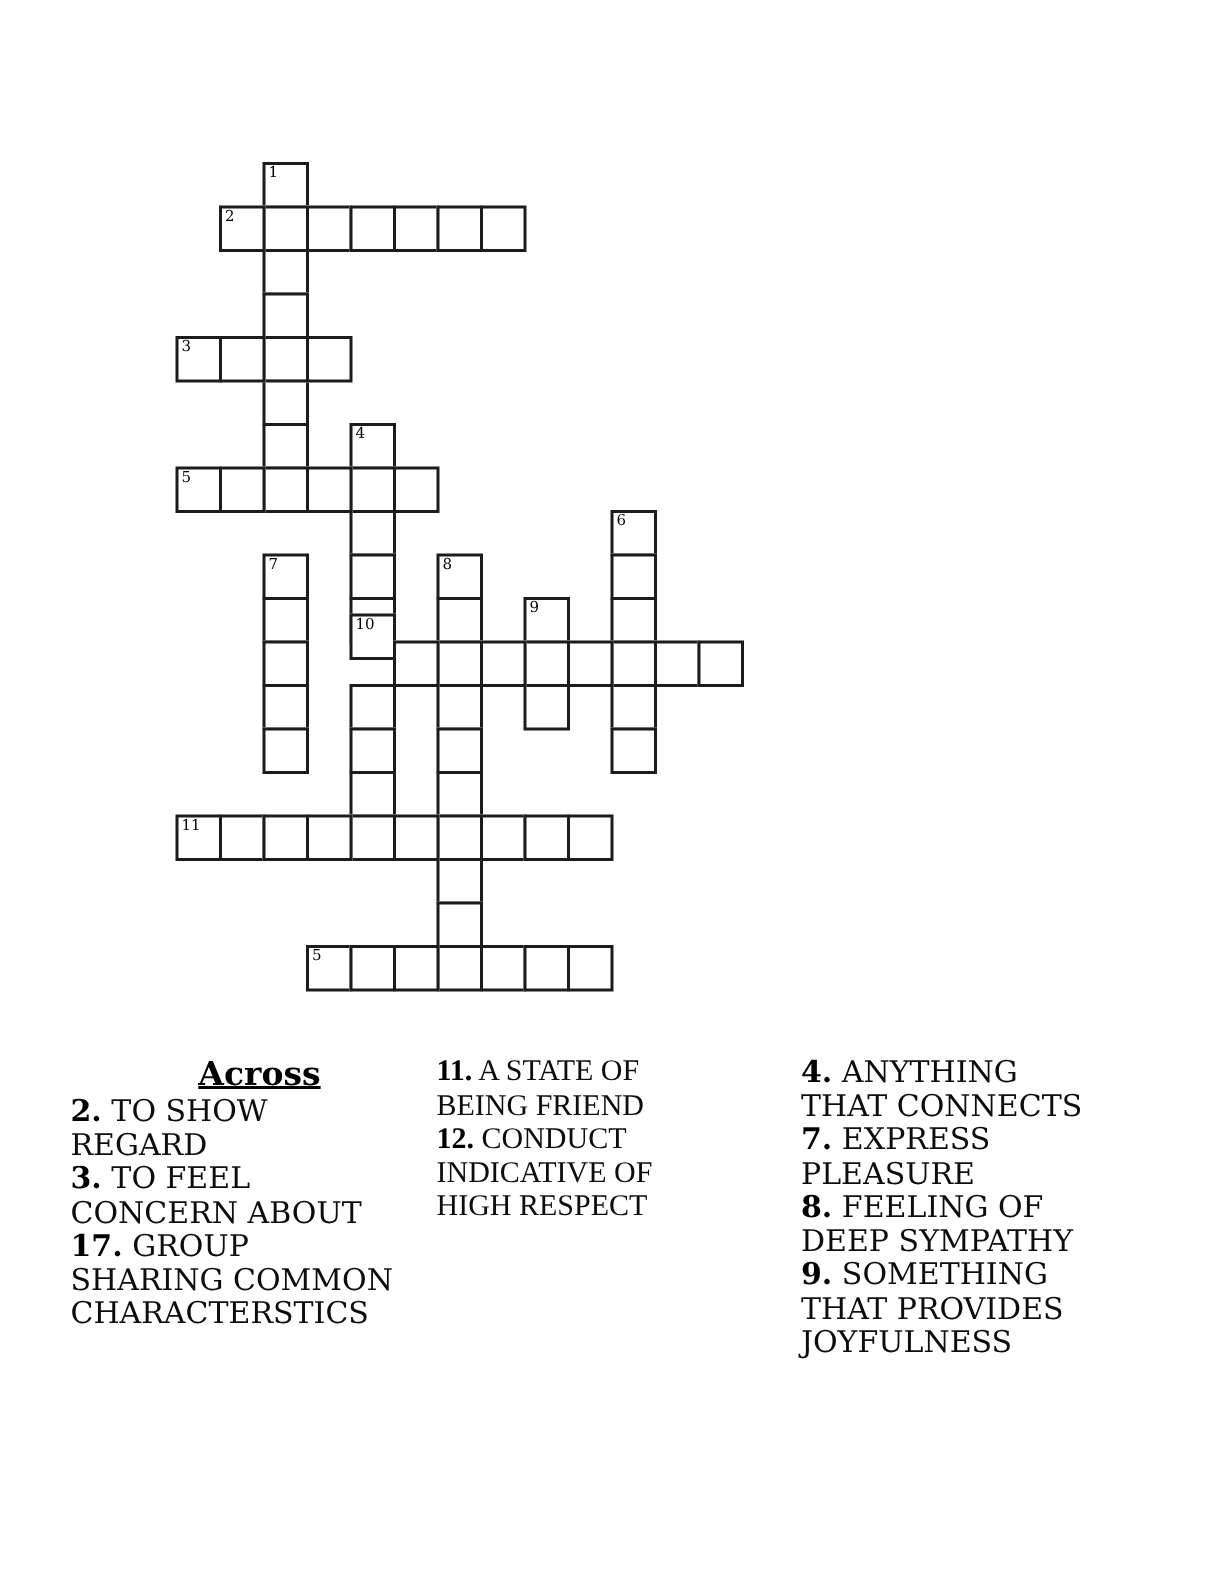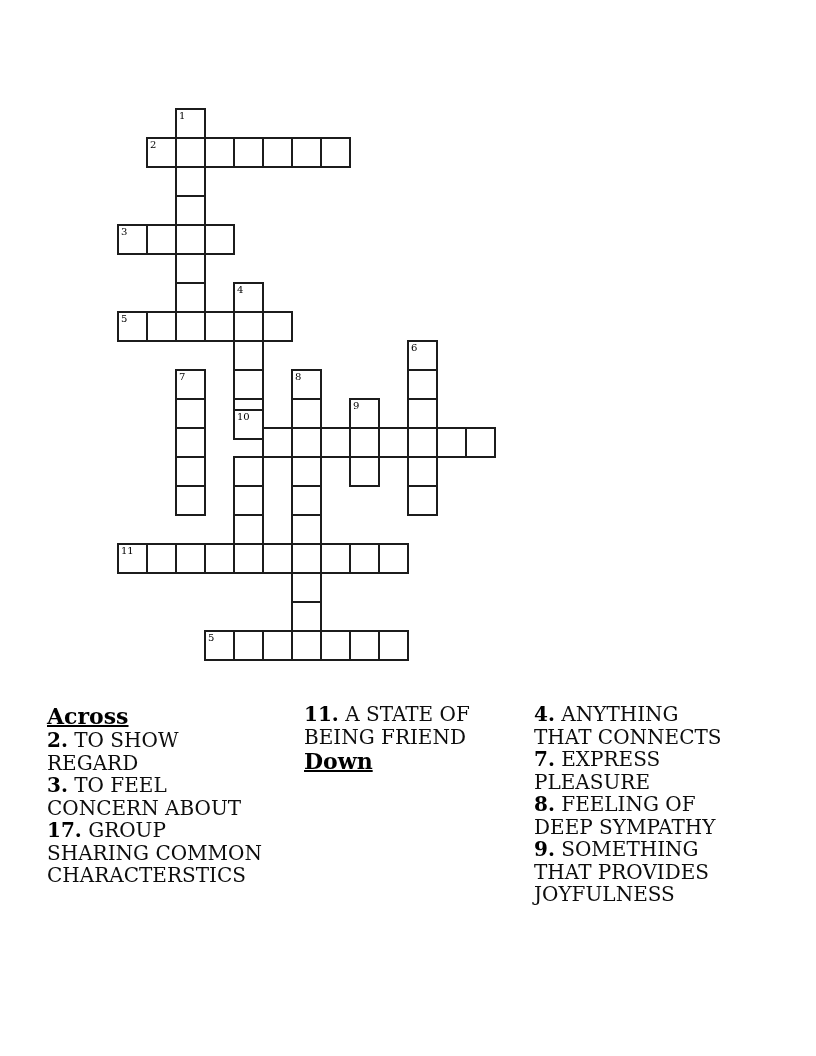--- a/index.html
+++ b/index.html
@@ -17,25 +17,25 @@
   }
   .cellnum{
     position:absolute;left:2px;top:0px;
     font-family:"DejaVu Serif",serif;font-size:10px;line-height:11px;color:#000;
   }
   .clue-col{
     position:absolute;top:703px;
     font-family:"DejaVu Serif",serif;font-size:20px;line-height:22.5px;color:#0d0d0d;
   }
   #clue-col-1{left:47px;width:252px;}
-  #clue-col-2{left:304px;width:226px;}
+  #clue-col-2{left:291px;width:226px;font-family:Liberation Serif, serif;}
   #clue-col-3{left:534px;width:240px;}
   .clues-heading{
     font-size:22px;line-height:26px;font-weight:700;
-    text-decoration:underline;text-decoration-thickness:2px;color:#000;
+    text-decoration:underline;text-decoration-thickness:2px;color:#000;text-align:center;
   }
   .clue .num{font-weight:700;color:#000;}
 </style>
 </head>
 <body>
 
 <div class="page">
   <div id="grid">
       <div class="cell" style="left: 175px; top: 108px;">
         <span class="cellnum">1</span>
@@ -137,21 +137,21 @@
       <div class="cell" style="left: 378px; top: 630px;"></div>
     </div>
   <div class="clue-col" id="clue-col-1">
       <div class="clues-heading">Across</div>
       <div class="clue"><span class="num">2.</span> TO SHOW<br>REGARD</div>
       <div class="clue"><span class="num">3.</span> TO FEEL<br>CONCERN ABOUT</div>
       <div class="clue"><span class="num">17.</span> GROUP<br>SHARING COMMON<br>CHARACTERSTICS</div>
     </div>
   <div class="clue-col" id="clue-col-2">
       <div class="clue"><span class="num">11.</span> A STATE OF<br>BEING FRIEND</div>
-      <div class="clues-heading">Down</div>
+      <div class="clue"><span class="num">12.</span> CONDUCT<br>INDICATIVE OF<br>HIGH RESPECT</div>
     </div>
   <div class="clue-col" id="clue-col-3">
       <div class="clue"><span class="num">4.</span> ANYTHING<br>THAT CONNECTS</div>
       <div class="clue"><span class="num">7.</span> EXPRESS<br>PLEASURE</div>
       <div class="clue"><span class="num">8.</span> FEELING OF<br>DEEP SYMPATHY</div>
       <div class="clue"><span class="num">9.</span> SOMETHING<br>THAT PROVIDES<br>JOYFULNESS</div>
     </div>
 </div>
 
 </body></html>

